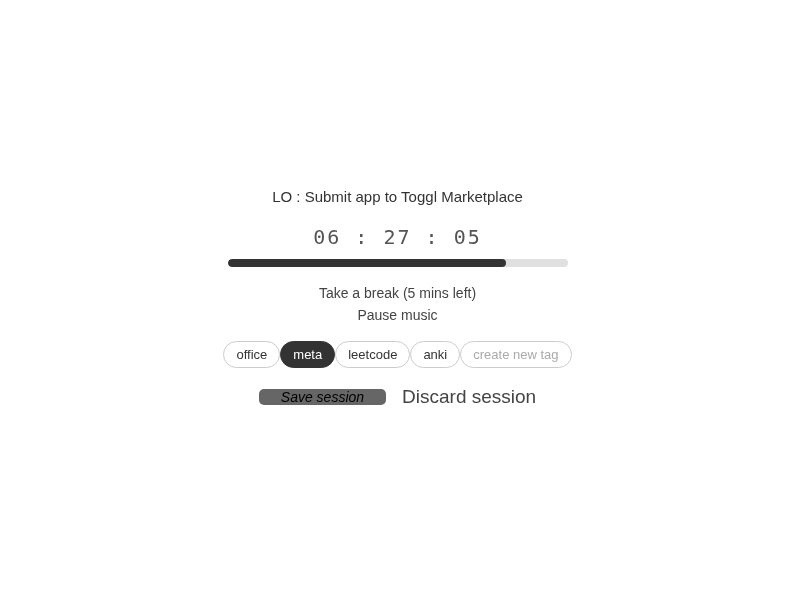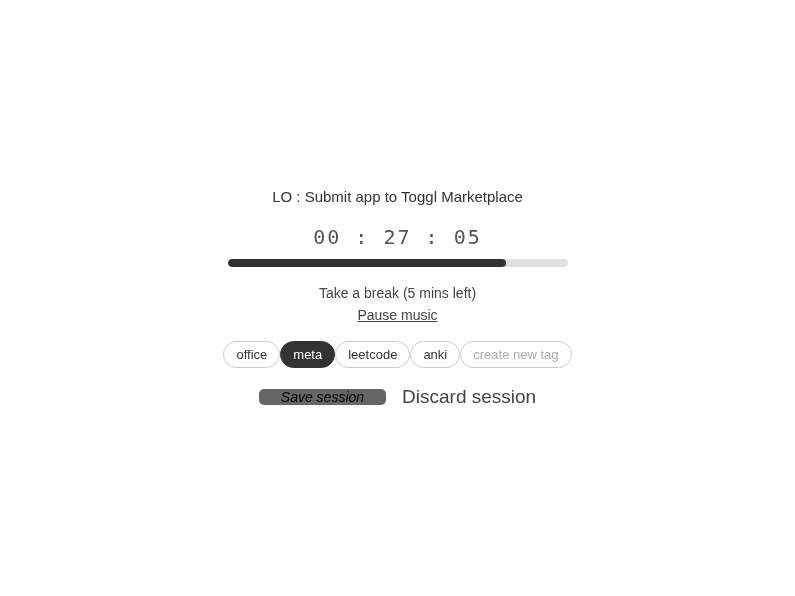--- a/index.html
+++ b/index.html
@@ -70,21 +70,20 @@
       font-size: 14px;
       color: #444;
       margin-bottom: 6px;
     }
 
     .pause-music {
       font-size: 14px;
       color: #444;
       margin-bottom: 18px;
       cursor: pointer;
-      text-decoration: underline;
     }
 
     .tags-container {
       display: flex;
       align-items: center;
       gap: 0;
       margin-bottom: 18px;
       flex-wrap: wrap;
       justify-content: center;
     }
@@ -141,21 +140,21 @@
       text-decoration: none;
     }
   </style>
 </head>
 <body>
 
 <div class="main-container">
 
   <div class="task-title">LO : Submit app to Toggl Marketplace</div>
 
-  <div class="time-secondary">00 : 27 : 05</div>
+  <div class="time-secondary">06 : 27 : 05</div>
 
 
   <div class="progress-bar-container">
     <div class="progress-bar-fill" style="width: 82%"></div>
   </div>
 
   <div class="break-message">Take a break (5 mins left)</div>
 
   <div class="pause-music">Pause music</div>
 

